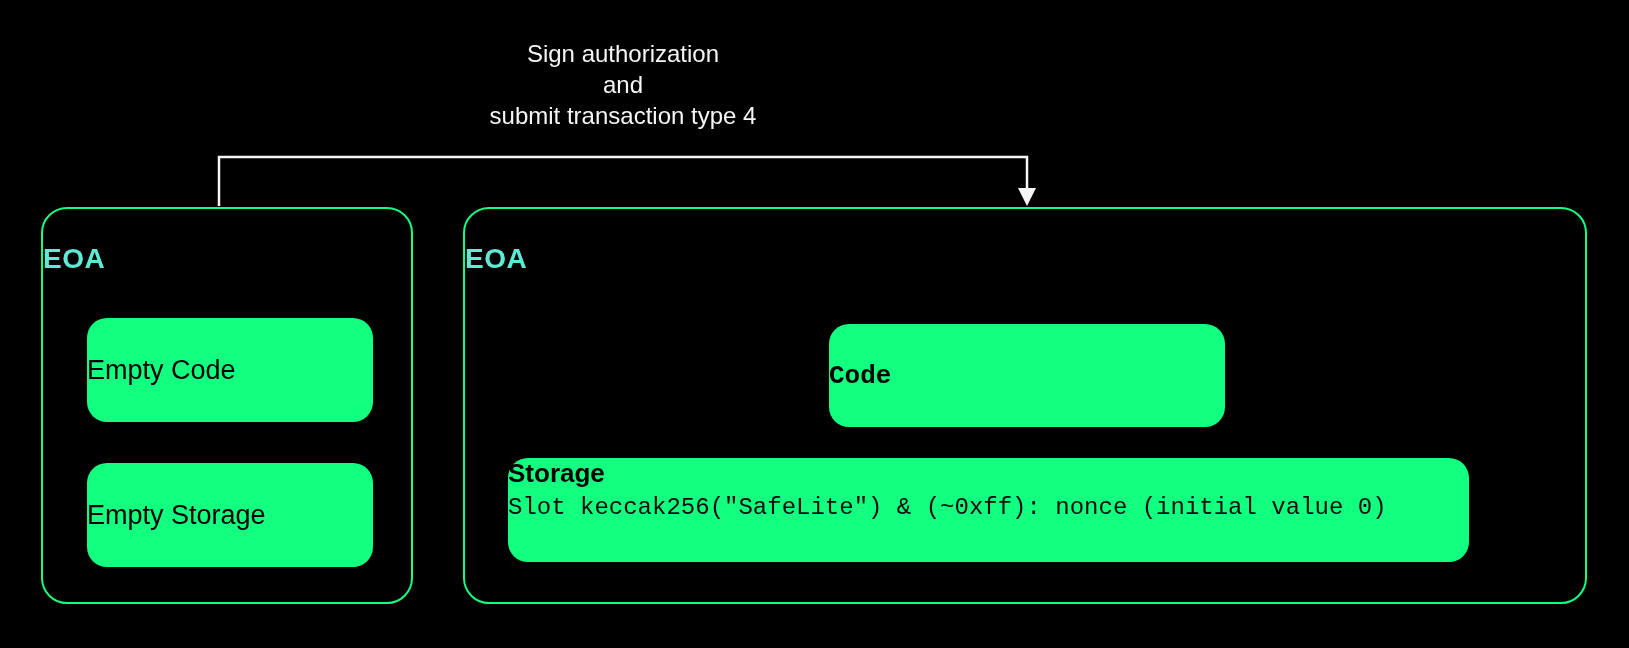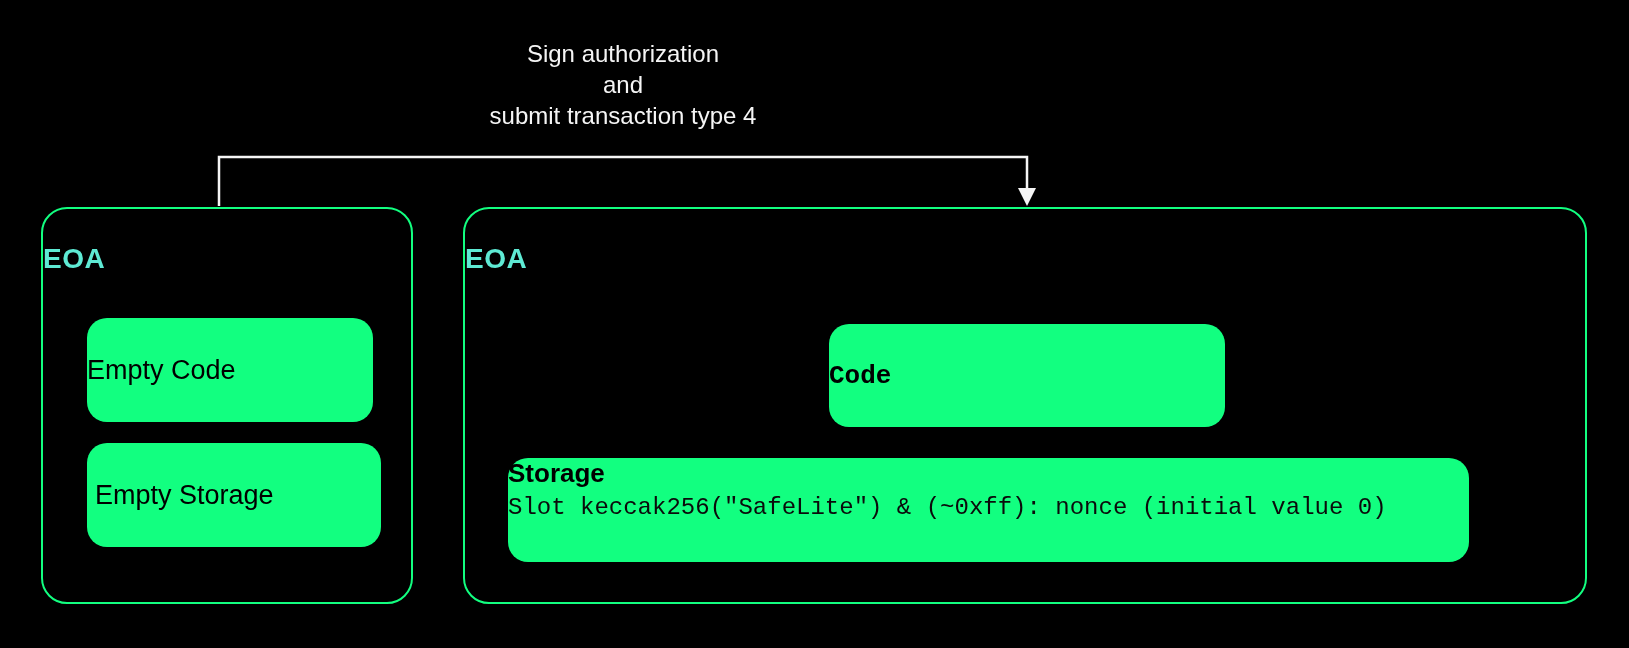--- a/index.html
+++ b/index.html
@@ -73,21 +73,21 @@
   .chip-code {
     font-family: "Liberation Mono", monospace;
     font-size: 23px;
     color: #0b0b0b;
     margin-top: 5px;
     white-space: pre;
   }
   .chip-code.wide { font-size: 24px; }
   
   .chip-empty-code    { left: 44px; top: 109px; width: 286px; height: 104px; }
-  .chip-empty-storage { left: 44px; top: 234px; width: 286px; height: 104px; padding-left: 8px; }
+  .chip-empty-storage { left: 44px; top: 254px; width: 286px; height: 104px; }
   
   .chip-code    { left: 364px; top: 110px; width: 396px;  height: 103px; }
   .chip-storage { left: 43px;  top: 249px; width: 961px; height: 104px; }
 </style>
 </head>
 <body>
 
 <div class="stage">
 
   <div class="annotation">Sign authorization

